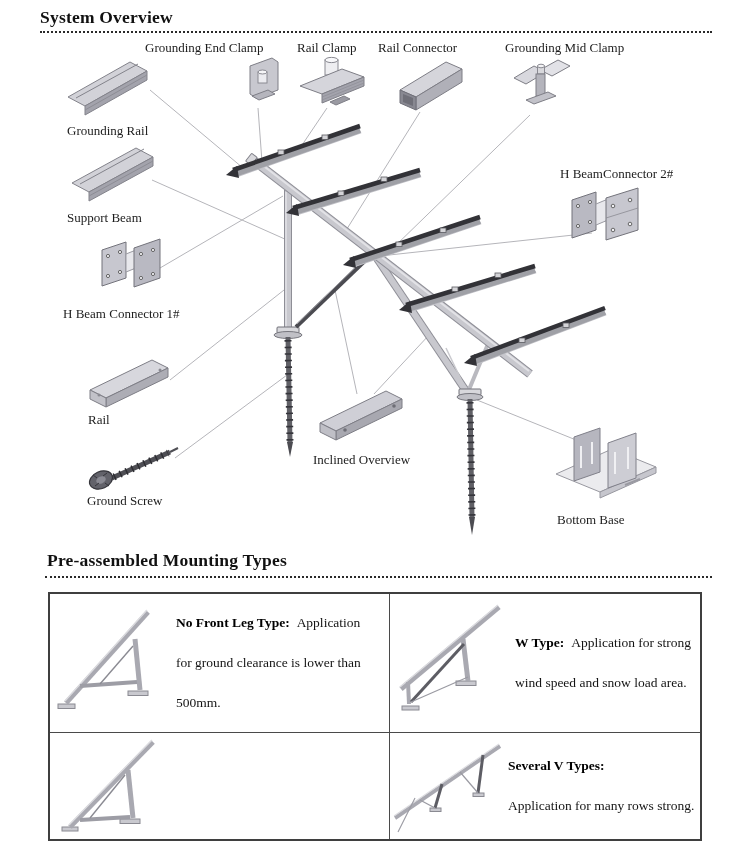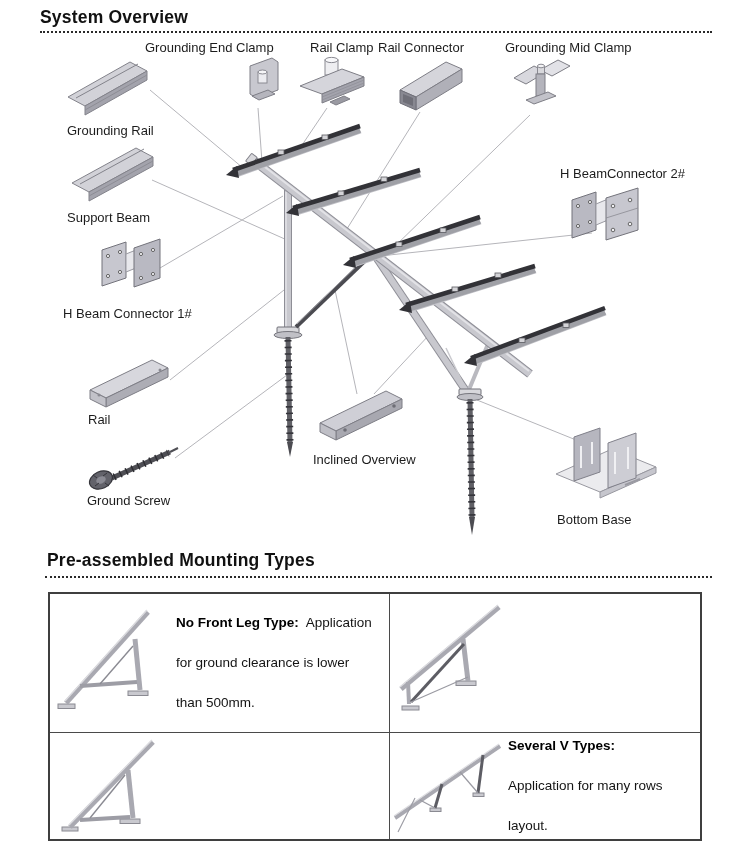--- a/index.html
+++ b/index.html
@@ -1,18 +1,18 @@
 <!DOCTYPE html>
 <html><head>
 <meta charset="utf-8">
 <style>
   html,body{margin:0;padding:0;background:#fff;}
   .page{
     position:relative;width:750px;height:855px;background:#ffffff;
-    font-family:Liberation Sans, sans-serif;color:#1a1a1a;overflow:hidden;
+    font-family:Liberation Serif, serif;color:#1a1a1a;overflow:hidden;
   }
   .h-title{
     position:absolute;margin:0;font-size:17.5px;font-weight:700;color:#111;
     letter-spacing:0.2px;white-space:nowrap;
   }
   #title-overview{left:40px;top:7px;}
   #title-types{left:47px;top:550px;}
   .dotted-rule{position:absolute;height:0;border-top:2.5px dotted #2a2a2a;}
   #rule-1{left:40px;top:31px;width:672px;}
   #rule-2{left:45px;top:576px;width:667px;}
@@ -266,21 +266,21 @@
         <line x1="581" y1="408" x2="581" y2="430" stroke="#f0f0f3" stroke-width="2"></line>
         <line x1="592" y1="404" x2="592" y2="426" stroke="#f0f0f3" stroke-width="2"></line>
         <polygon points="608,405 636,395 636,440 608,450" fill="#cdcdd4" stroke="#80808a"></polygon>
         <line x1="615" y1="414" x2="615" y2="436" stroke="#f0f0f3" stroke-width="2"></line>
         <line x1="628" y1="409" x2="628" y2="431" stroke="#f0f0f3" stroke-width="2"></line>
         <line x1="625" y1="447" x2="640" y2="441" stroke="#9a9aa2" stroke-width="2"></line>
       </g>
     </svg>
 
     <div class="lbl" style="left:145px;top:2px;">Grounding End Clamp</div>
-    <div class="lbl" style="left:310px;top:2px;">Rail Clamp</div>
+    <div class="lbl" style="left:297px;top:2px;">Rail Clamp</div>
     <div class="lbl" style="left:378px;top:2px;text-align:right;">Rail Connector</div>
     <div class="lbl" style="left:505px;top:2px;">Grounding Mid Clamp</div>
     <div class="lbl" style="left:67px;top:85px;">Grounding Rail</div>
     <div class="lbl" style="left:67px;top:172px;">Support Beam</div>
     <div class="lbl" style="left:560px;top:128px;">H BeamConnector 2#</div>
     <div class="lbl" style="left:63px;top:268px;">H Beam Connector 1#</div>
     <div class="lbl" style="left:88px;top:374px;">Rail</div>
     <div class="lbl" style="left:313px;top:414px;">Inclined Overview</div>
     <div class="lbl" style="left:87px;top:455px;">Ground Screw</div>
     <div class="lbl" style="left:557px;top:474px;">Bottom Base</div>
@@ -310,20 +310,23 @@
       <svg class="cell-art" width="115" height="132" viewBox="0 0 115 132">
         <rect x="8" y="109" width="17" height="4" fill="#c9c9cf" stroke="#8a8a92"></rect>
         <rect x="62" y="84" width="20" height="4.5" fill="#c9c9cf" stroke="#8a8a92"></rect>
         <line x1="7" y1="92" x2="105" y2="10" stroke="#a9a9b1" stroke-width="5"></line>
         <line x1="6" y1="90" x2="104" y2="8" stroke="#dcdce0" stroke-width="1.3"></line>
         <line x1="69" y1="42" x2="74" y2="84" stroke="#a9a9b1" stroke-width="5"></line>
         <line x1="14" y1="85" x2="15" y2="107" stroke="#a9a9b1" stroke-width="4"></line>
         <line x1="17" y1="105" x2="70" y2="47" stroke="#5d5d64" stroke-width="3"></line>
         <line x1="17" y1="105" x2="74" y2="80" stroke="#9a9aa2" stroke-width="1.2"></line>
       </svg>
+      <p class="cell-text">
+        <b>W Type:</b><span>Application for strong wind speed and snow load area.</span>
+      </p>
     </div>
 
     <div class="cell br" id="cell-2">
       <svg class="cell-art" width="122" height="96" viewBox="0 0 122 96">
         <rect x="12" y="89" width="16" height="4" fill="#c9c9cf" stroke="#8a8a92"></rect>
         <rect x="70" y="81" width="20" height="4.5" fill="#c9c9cf" stroke="#8a8a92"></rect>
         <line x1="20" y1="89" x2="103" y2="4" stroke="#a9a9b1" stroke-width="5"></line>
         <line x1="19" y1="87" x2="102" y2="2" stroke="#dcdce0" stroke-width="1.3"></line>
         <line x1="78" y1="32" x2="83" y2="80" stroke="#a9a9b1" stroke-width="5"></line>
         <line x1="30" y1="82" x2="80" y2="79" stroke="#9d9da5" stroke-width="4"></line>
@@ -337,18 +340,18 @@
         <line x1="4" y1="78" x2="109" y2="6" stroke="#dcdce0" stroke-width="1.2"></line>
         <line x1="25" y1="60" x2="8" y2="94" stroke="#9a9aa2" stroke-width="1.1"></line>
         <rect x="40" y="70" width="11" height="3.5" fill="#c9c9cf" stroke="#8a8a92"></rect>
         <rect x="83" y="55" width="11" height="3.5" fill="#c9c9cf" stroke="#8a8a92"></rect>
         <line x1="52" y1="46" x2="45" y2="70" stroke="#5d5d64" stroke-width="3"></line>
         <line x1="45" y1="70" x2="30" y2="62" stroke="#9a9aa2" stroke-width="1.2"></line>
         <line x1="93" y1="17" x2="88" y2="55" stroke="#5d5d64" stroke-width="3"></line>
         <line x1="88" y1="55" x2="70" y2="34" stroke="#9a9aa2" stroke-width="1.2"></line>
       </svg>
       <p class="cell-text nl">
-        <b>Several V Types:</b><span>Application for many rows layout.</span>
+        <b>Several V Types:</b><span>Application for many rows strong.</span>
       </p>
     </div>
 
   </div>
 </div>
 
 </body></html>

